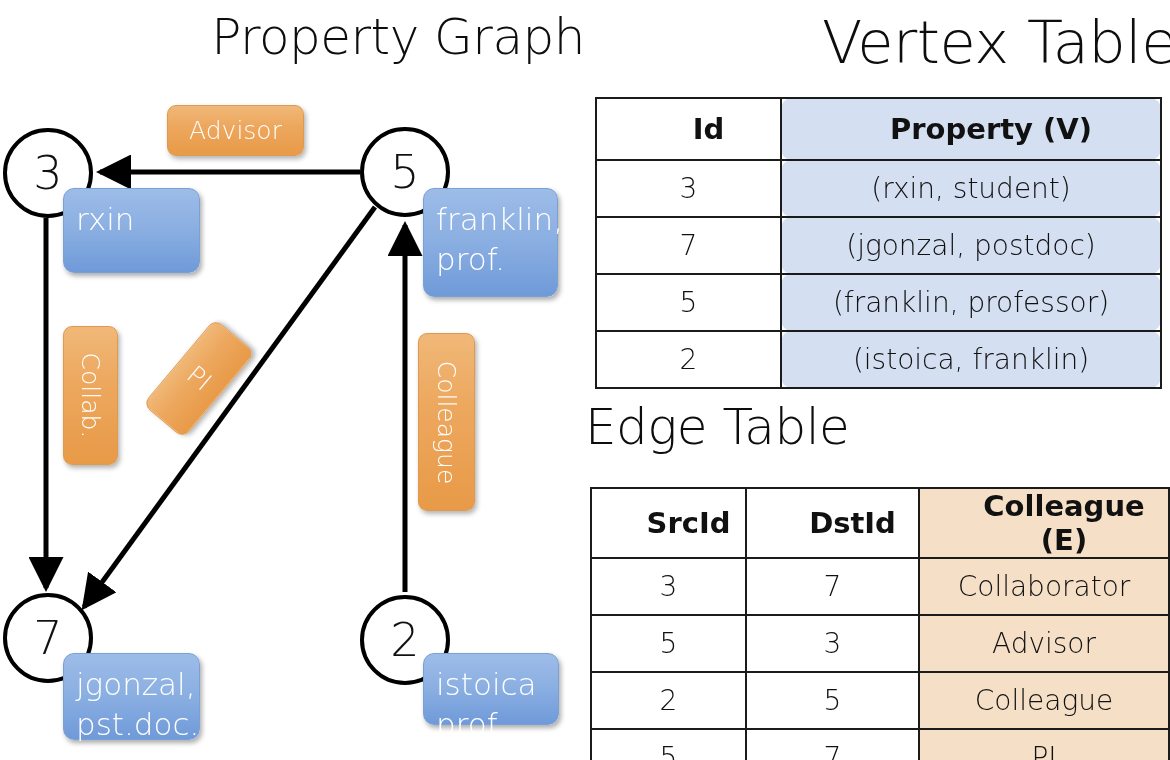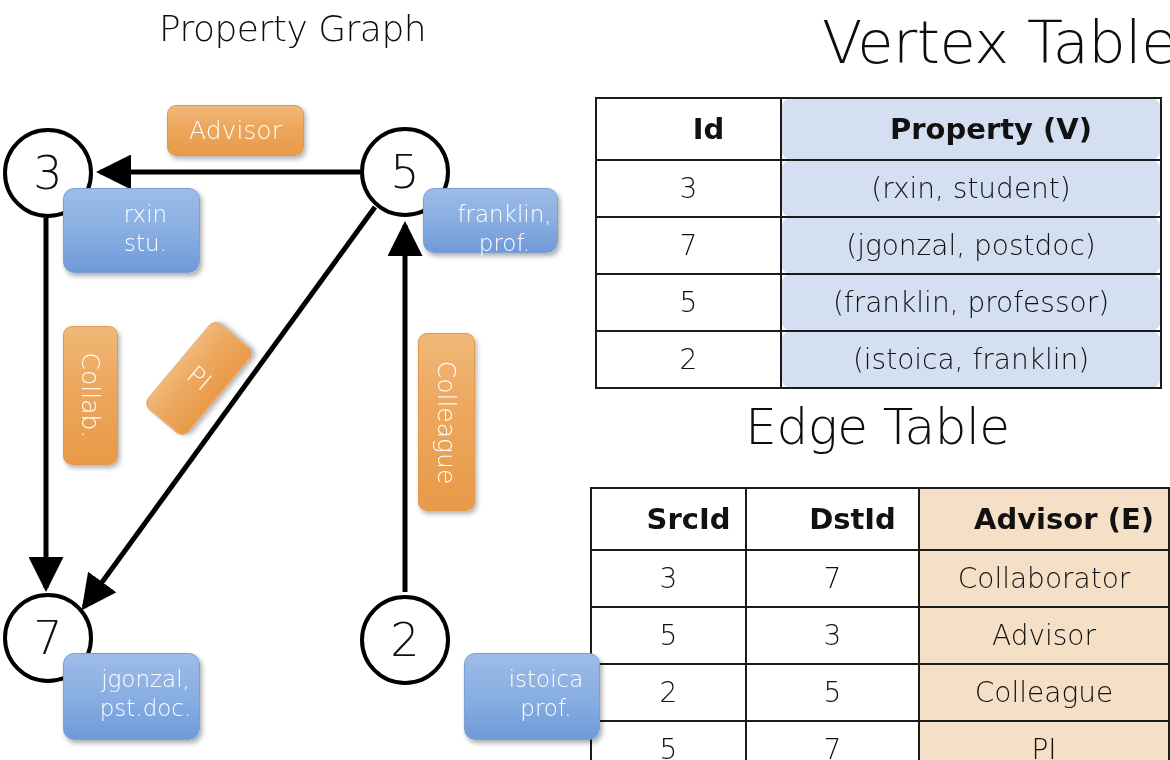--- a/index.html
+++ b/index.html
@@ -10,23 +10,23 @@
     color:#111;
   }
   .title{
     position:absolute;
     font-family:"DejaVu Sans","Liberation Sans",sans-serif;
     font-weight:300;
     color:#0d0d0d;
     white-space:nowrap;
     letter-spacing:-0.5px;
   }
-  #title-property-graph{left:0;top:8px;width:585px;text-align:center;font-size:36px;}
+  #title-property-graph{left:0;top:8px;width:585px;text-align:right;font-size:50px;}
   #title-vertex-table{left:592px;top:8px;width:585px;text-align:right;font-size:59px;}
-  #title-edge-table{left:585px;top:398px;width:585px;text-align:center;font-size:50px;}
+  #title-edge-table{left:585px;top:398px;width:585px;font-size:50px;}
 
   
   #graph-panel{position:absolute;left:0;top:0;width:585px;height:760px;}
   #graph-edges{position:absolute;left:0;top:0;width:585px;height:760px;}
 
   .node{
     position:absolute;width:90px;height:90px;border-radius:50%;
     background:#ffffff;border:4px solid #000;
     box-sizing:border-box;
     display:flex;align-items:center;justify-content:center;
@@ -36,24 +36,23 @@
   }
 
   .prop-box{
     position:absolute;box-sizing:border-box;
     border-radius:11px;
     background:linear-gradient(180deg,#9dbce8 0%,#8cb0e2 45%,#6f9ad9 100%);
     border:1px solid #7ba0d6;
     box-shadow:2px 3px 5px rgba(0,0,0,0.33);
     color:#ffffff;
     font-family:"DejaVu Sans","Liberation Sans",sans-serif;
-    font-weight:300;font-size:23px;line-height:1.28;
-    padding:11px 0 0 28px;
+    font-weight:300;font-size:31px;line-height:1.28;
+    padding:11px 0 0 12px;
     z-index:6;
-    text-align:center;
   }
 
   .edge-label{
     position:absolute;box-sizing:border-box;
     border-radius:9px;
     background:linear-gradient(180deg,#f0b878 0%,#eda85f 40%,#e89a47 100%);
     border:1px solid #e09a4e;
     box-shadow:2px 3px 5px rgba(0,0,0,0.30);
     color:#ffffff;
     font-family:"DejaVu Sans","Liberation Sans",sans-serif;
@@ -126,31 +125,30 @@
   </div>
   <div class="node" style="left:3px;top:593px;">
     <span>7</span>
   </div>
   <div class="node" style="left:360px;top:595px;">
     <span>2</span>
   </div>
 
   <div class="prop-box" style="left:63px;top:188px;width:137px;height:85px;">
     <div>rxin</div>
-    <div>stu.</div>
-  </div>
-  <div class="prop-box" style="left:423px;top:188px;width:135px;height:65px;">
+  </div>
+  <div class="prop-box" style="left:423px;top:188px;width:135px;height:109px;">
     <div>franklin,</div>
     <div>prof.</div>
   </div>
   <div class="prop-box" style="left:63px;top:653px;width:137px;height:87px;border-radius:11px;">
     <div>jgonzal,</div>
     <div>pst.doc.</div>
   </div>
-  <div class="prop-box" style="left:423px;top:653px;width:136px;height:87px;margin-left:41px;">
+  <div class="prop-box" style="left:423px;top:653px;width:136px;height:72px;">
     <div>istoica</div>
     <div>prof.</div>
   </div>
 
   <div class="edge-label" style="left:167px;top:105px;width:137px;height:51px;">
     <span>Advisor</span>
   </div>
 
   <div class="edge-label vert" style="left:63px;top:326px;width:55px;height:139px;">
     <span>Collab.</span>
@@ -199,21 +197,21 @@
 <table class="tbl" id="edge-table">
   <colgroup>
       <col style="width:155px">
       <col style="width:173px">
       <col style="width:250px">
     </colgroup>
   <thead>
     <tr>
       <th>SrcId</th>
       <th>DstId</th>
-      <th class="cell-orange">Advisor (E)</th>
+      <th class="cell-orange">Colleague (E)</th>
     </tr>
   </thead>
   <tbody>
     <tr>
       <td>3</td>
       <td>7</td>
       <td class="cell-orange">Collaborator</td>
     </tr>
     <tr>
       <td>5</td>

